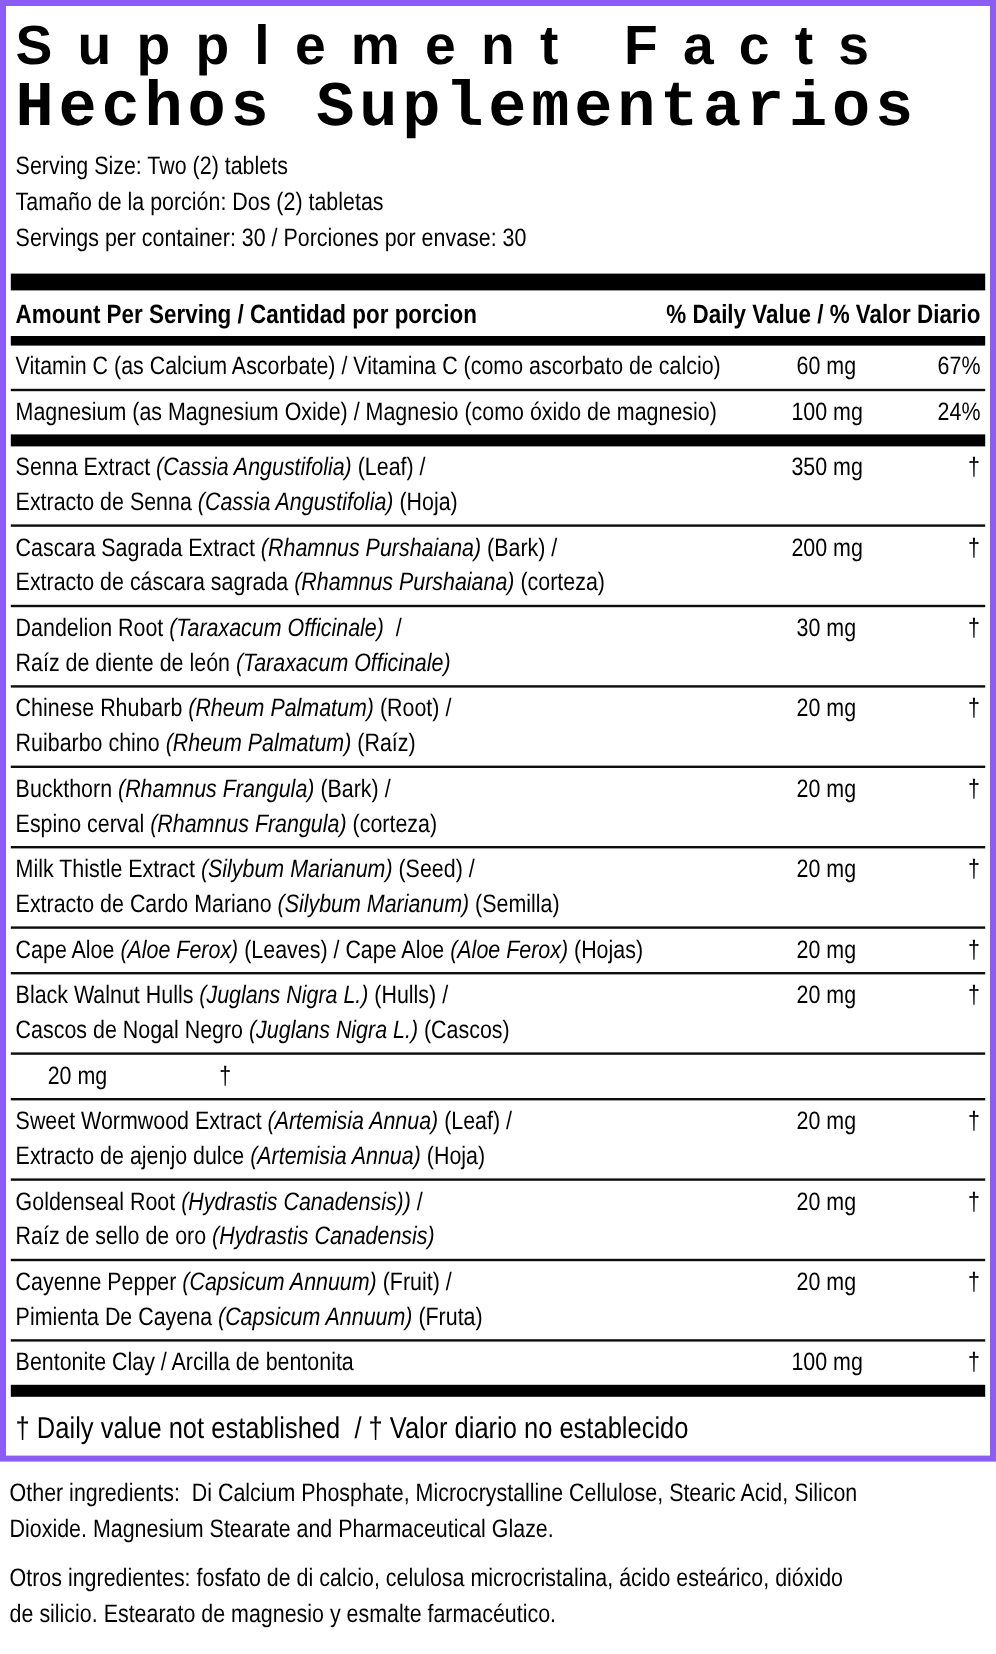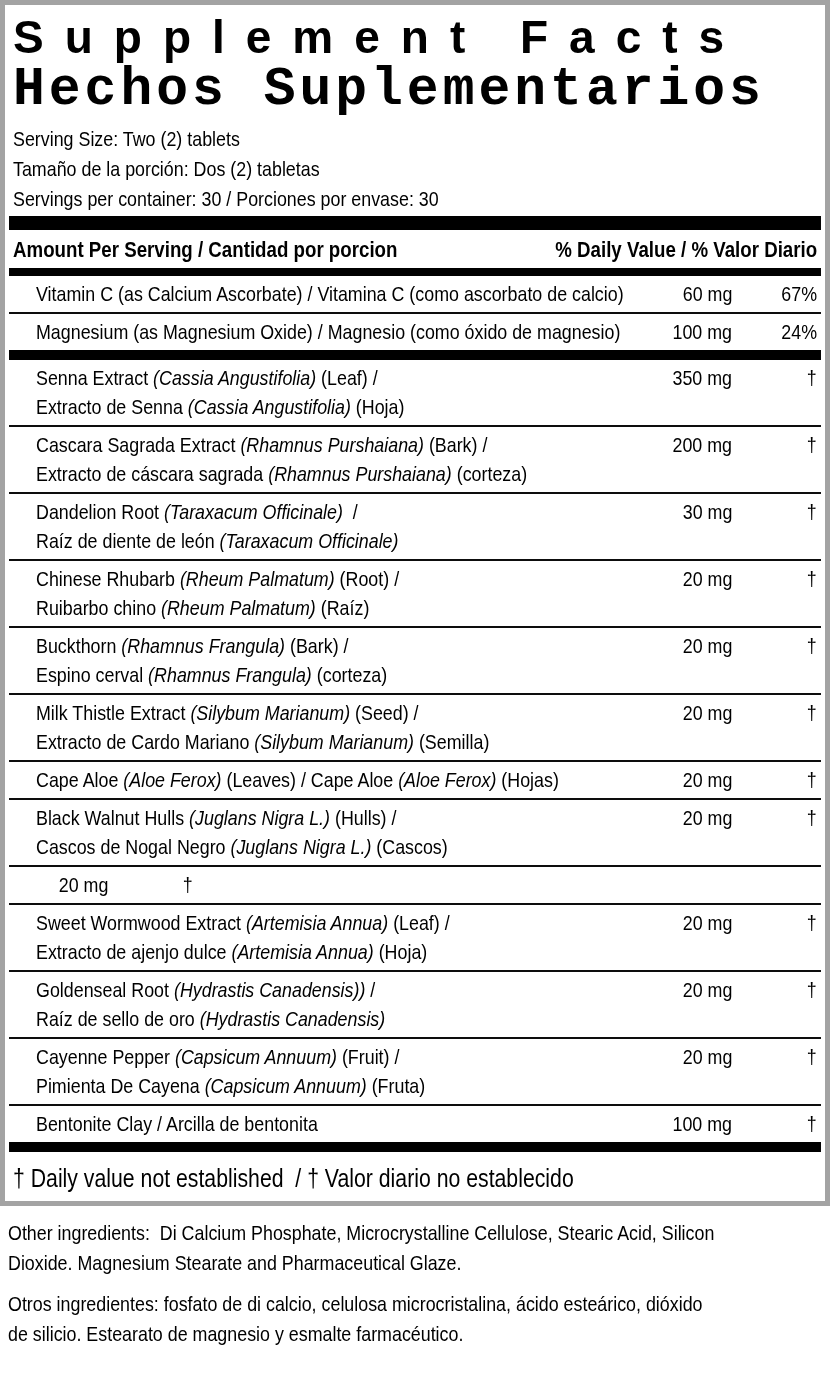--- a/index.html
+++ b/index.html
@@ -11,21 +11,21 @@
     overflow: hidden;
     font-family: "Liberation Sans", sans-serif;
     color: #000000;
     -webkit-font-smoothing: antialiased;
   }
   .page { width: 830px; }
 
   .label-box {
     box-sizing: border-box;
     width: 830px;
-    border: 5px solid #a3a3a3;
+    border: 5px solid #8b5cf6;
     background: #fff;
   }
 
   
   .titles { padding: 6px 6px 0 8px; overflow: hidden; }
   .title-en {
     font-weight: bold;
     font-size: 46px;
     line-height: 52px;
     letter-spacing: 21px;
@@ -34,21 +34,21 @@
   .title-es {
     font-weight: bold;
     font-size: 53px;
     line-height: 54px;
     letter-spacing: 4px;
     white-space: pre;
     font-family: Liberation Mono, monospace;
   }
 
   
-  .serving { padding: 7px 8px 2px 8px; font-size: 21px; }
+  .serving { padding: 7px 8px 14px 8px; font-size: 21px; }
   .cxb {
     transform: scaleX(0.85);
     transform-origin: 0 50%;
     white-space: pre;
     width: max-content;
     line-height: 30px;
   }
 
   
   .bar { background: #000; margin: 0 4px; }
@@ -76,22 +76,22 @@
   .cxr {
     display: inline-block;
     transform: scaleX(0.85);
     transform-origin: 100% 50%;
     white-space: pre;
   }
 
   
   .row { display: flex; align-items: flex-start; padding: 3px 8px 4px 8px; font-size: 21px; line-height: 29px; }
   .name { flex: 1 1 auto; min-width: 0; }
-  .nline { height: 29px; margin-left: 23px; }
-  .amt { flex: 0 0 95px; text-align: right; }
+  .nline { height: 29px; }
+  .amt { flex: 0 0 95px; text-align: center; }
   .dv  { flex: 0 0 85px; text-align: right; }
   .it  { font-style: italic; }
   .hr  { border-top: 2px solid #0d0d0d; margin: 0 4px; }
 
   
   .footnote { padding: 11px 8px 8px 8px; font-size: 25px; }
 
   
   .other { padding: 12px 8px 0 8px; font-size: 21px; }
   .para { margin-bottom: 11px; }

